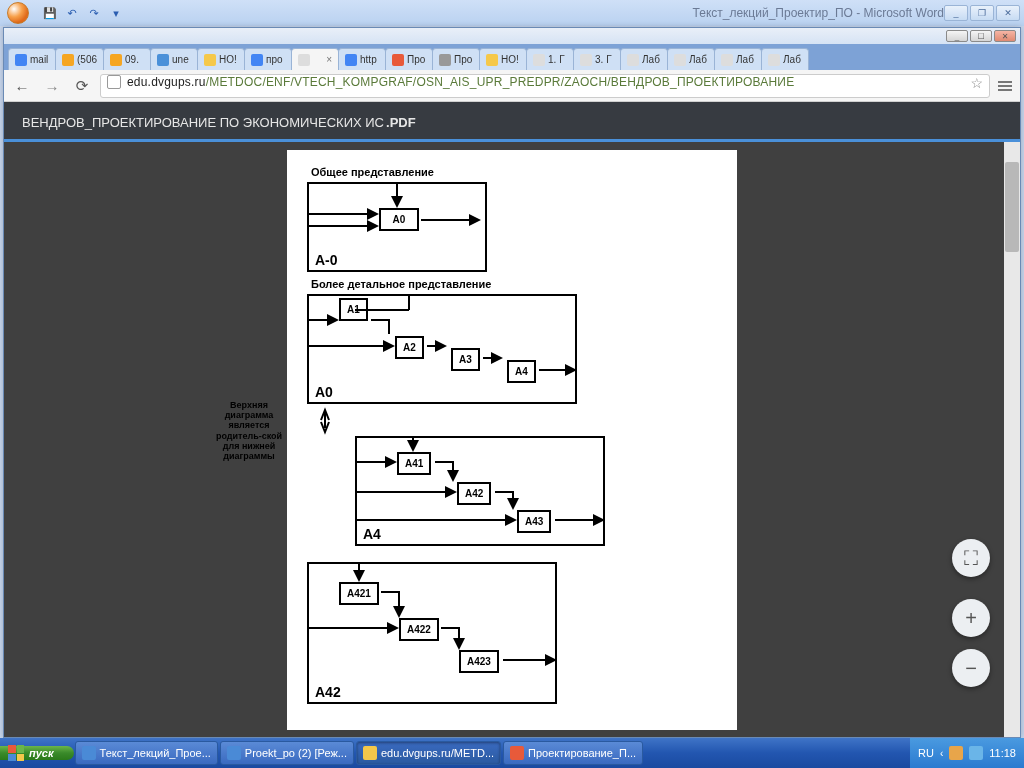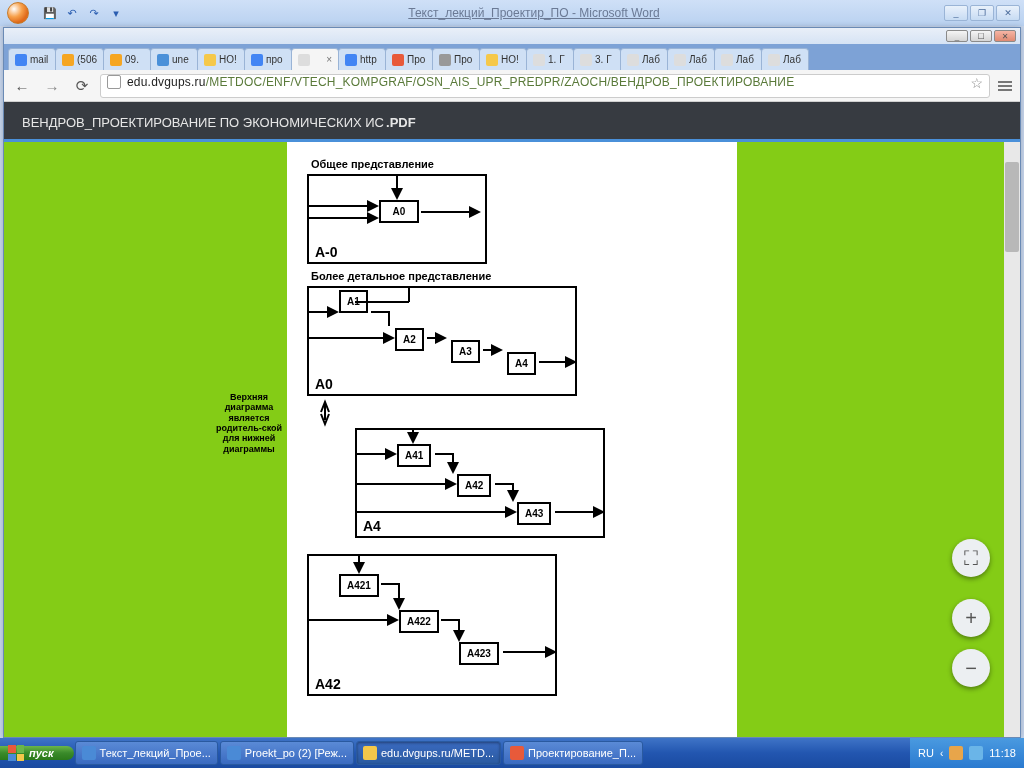--- a/index.html
+++ b/index.html
@@ -4,21 +4,21 @@
 <style>
 * { margin:0; padding:0; box-sizing:border-box; font-family:"Segoe UI",Tahoma,sans-serif; }
 body { width:1024px; height:768px; overflow:hidden; background:#c6d5ec; position:relative; }
 
 
 .word-titlebar { height:26px; background:linear-gradient(#cfe0f7,#b9d1f0); display:flex; align-items:center; font-size:12px; color:#6b7a95; }
 .office-btn { width:36px; height:26px; display:flex; align-items:center; justify-content:center; }
 .office-logo { width:22px; height:22px; background:radial-gradient(circle at 30% 30%,#fff,#f7a04a 40%,#e06a1a 70%); border-radius:50%; border:1px solid #c77b2a; }
 .qat { display:flex; gap:6px; margin-left:6px; align-items:center; }
 .qat-icon { width:16px; height:16px; display:flex; align-items:center; justify-content:center; font-size:11px; color:#2a5db0; }
-.word-title { flex:1; text-align:center;text-decoration:underline; }
+.word-title { flex:1; text-align:right; }
 .win-btns-word { display:flex; gap:2px; margin-right:4px; }
 .win-btn-w { width:24px; height:16px; background:linear-gradient(#e9f1fb,#c7dbf3); border:1px solid #9ab4d6; border-radius:2px; display:flex; align-items:center; justify-content:center; font-size:9px; color:#4a6a9a; }
 
 
 .chrome-window { position:absolute; top:27px; left:3px; right:3px; bottom:30px; background:#fff; border:1px solid #6a8ab5; display:flex; flex-direction:column; box-shadow:0 0 6px rgba(0,0,0,.2); }
 .chrome-topbar { height:16px; background:linear-gradient(#e9eff8,#d6e3f4); display:flex; justify-content:flex-end; align-items:center; padding-right:4px; gap:2px; }
 .chrome-winbtn { width:22px; height:12px; background:linear-gradient(#f5f5f5,#d5d5d5); border:1px solid #8a8a8a; border-radius:2px; font-size:8px; display:flex; align-items:center; justify-content:center; color:#555; }
 .chrome-winbtn.close { background:linear-gradient(#f5b5a5,#e08a72); }
 
 
@@ -39,21 +39,21 @@
 .omni-url .path { color:#5a7a3a; }
 .star-ic { color:#888; font-size:14px; }
 .menu-ic { width:18px; display:flex; flex-direction:column; gap:2px; align-items:center; justify-content:center; }
 .menu-ic span { width:14px; height:2px; background:#777; }
 
 
 .pdf-header { height:40px; background:#373b41; color:#e6e6e6; display:flex; align-items:center; padding:0 18px; font-size:13px; box-shadow:inset 0 -3px 0 #4a90d9; }
 .pdf-header b { font-weight:700; margin-left:2px; }
 
 
-.pdf-body { flex:1; background:#84cc16; position:relative; overflow:hidden; display:flex; justify-content:center; }
+.pdf-body { flex:1; background:#404040; position:relative; overflow:hidden; display:flex; justify-content:center;align-items:center; }
 .pdf-page { width:450px; background:#fff; margin-top:0; padding:14px 20px 20px; position:relative; }
 .pdf-scroll { position:absolute; right:0; top:0; bottom:0; width:16px; background:#e8e8e8; }
 .pdf-scroll-thumb { position:absolute; top:20px; width:14px; left:1px; height:90px; background:#b8b8b8; border-radius:2px; }
 
 
 .pdf-fab { position:absolute; right:30px; width:38px; height:38px; border-radius:50%; background:#eceff2; box-shadow:0 2px 5px rgba(0,0,0,.4); display:flex; align-items:center; justify-content:center; font-size:20px; color:#555; }
 
 
 .taskbar { position:absolute; bottom:0; left:0; right:0; height:30px; background:linear-gradient(#3f74c7,#2256b0 50%,#1a4aa0); display:flex; align-items:center; font-size:11px; color:#fff; }
 .start-btn { height:14px; padding:0 20px 0 8px; background:linear-gradient(#6ab54a,#3a8a2a 50%,#2a7a1a); display:flex; align-items:center; gap:5px; font-style:italic; font-weight:bold; border-radius:0 8px 8px 0; }

